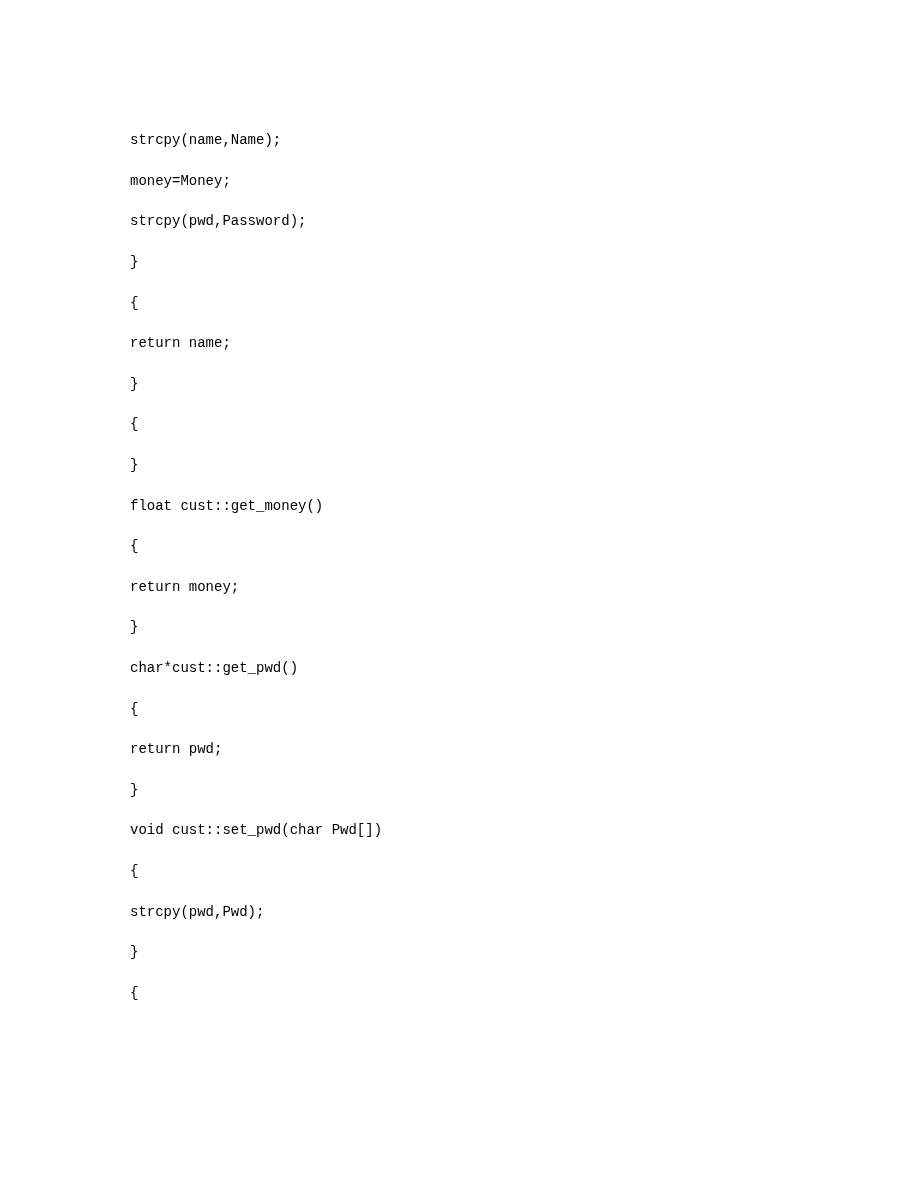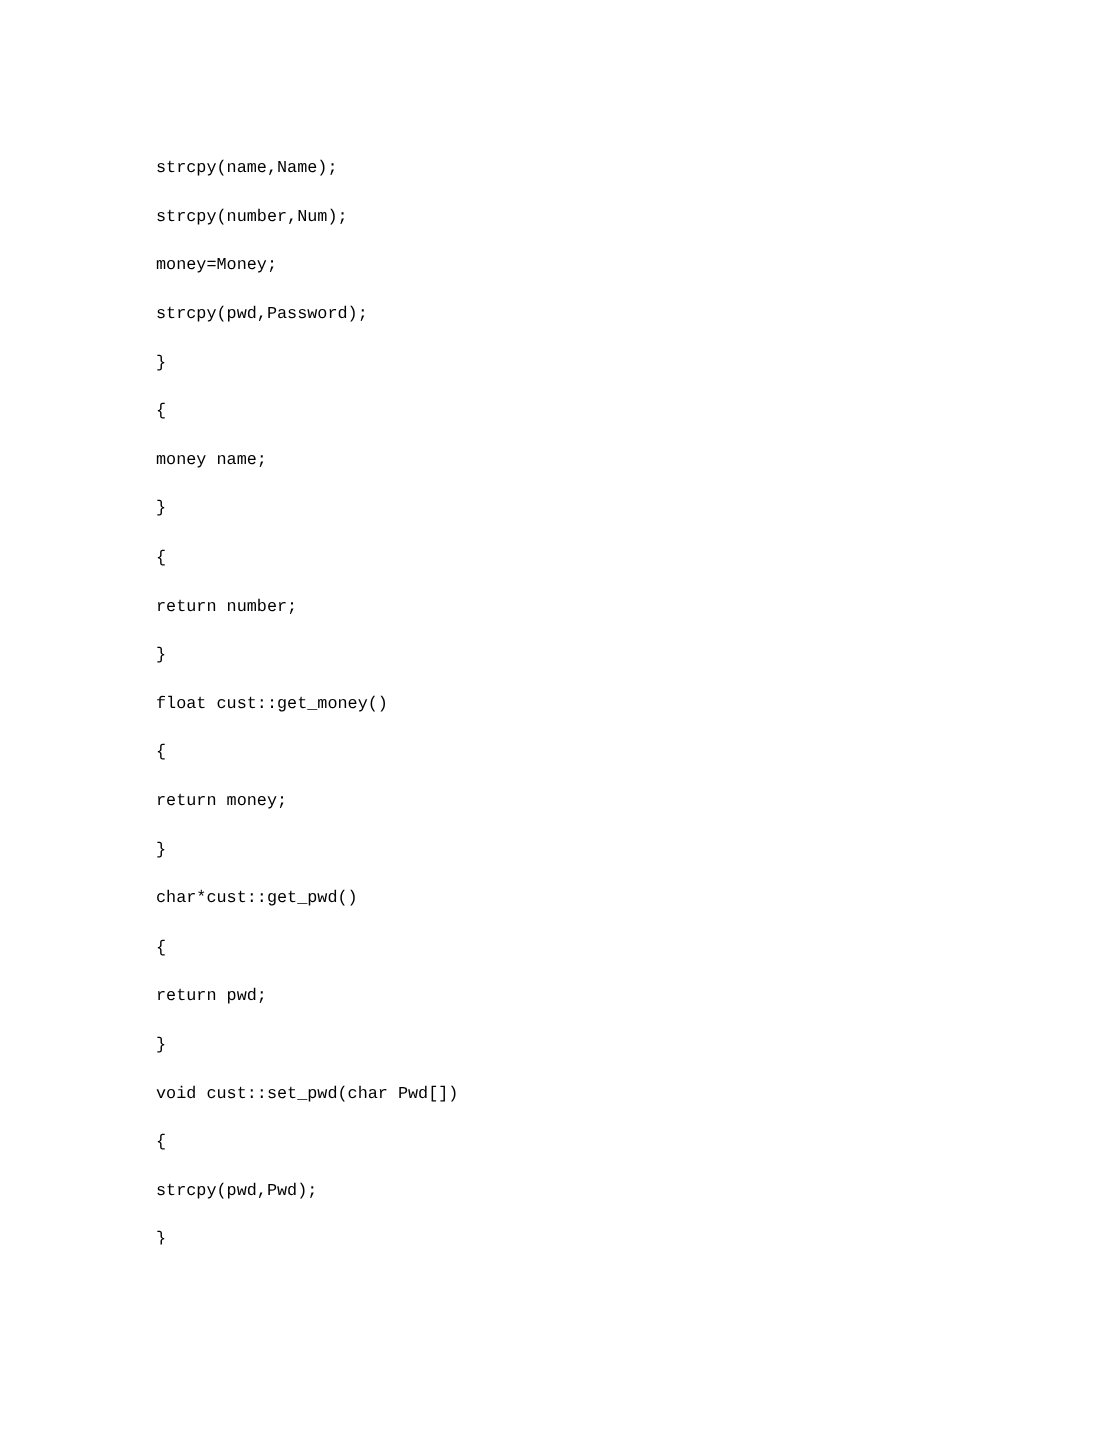--- a/index.html
+++ b/index.html
@@ -20,29 +20,27 @@
   }
   .code-line {
     display: block;
   }
 </style>
 </head>
 <body>
 
 <div class="page">
 <span class="code-line">strcpy(name,Name);</span>
-<span class="code-line">strcpy(number,Num);</span>
 <span class="code-line">money=Money;</span>
 <span class="code-line">strcpy(pwd,Password);</span>
 <span class="code-line">}</span>
 <span class="code-line">{</span>
-<span class="code-line">money name;</span>
+<span class="code-line">return name;</span>
 <span class="code-line">}</span>
 <span class="code-line">{</span>
-<span class="code-line">return number;</span>
 <span class="code-line">}</span>
 <span class="code-line">float cust::get_money()</span>
 <span class="code-line">{</span>
 <span class="code-line">return money;</span>
 <span class="code-line">}</span>
 <span class="code-line">char*cust::get_pwd()</span>
 <span class="code-line">{</span>
 <span class="code-line">return pwd;</span>
 <span class="code-line">}</span>
 <span class="code-line">void cust::set_pwd(char Pwd[])</span>

